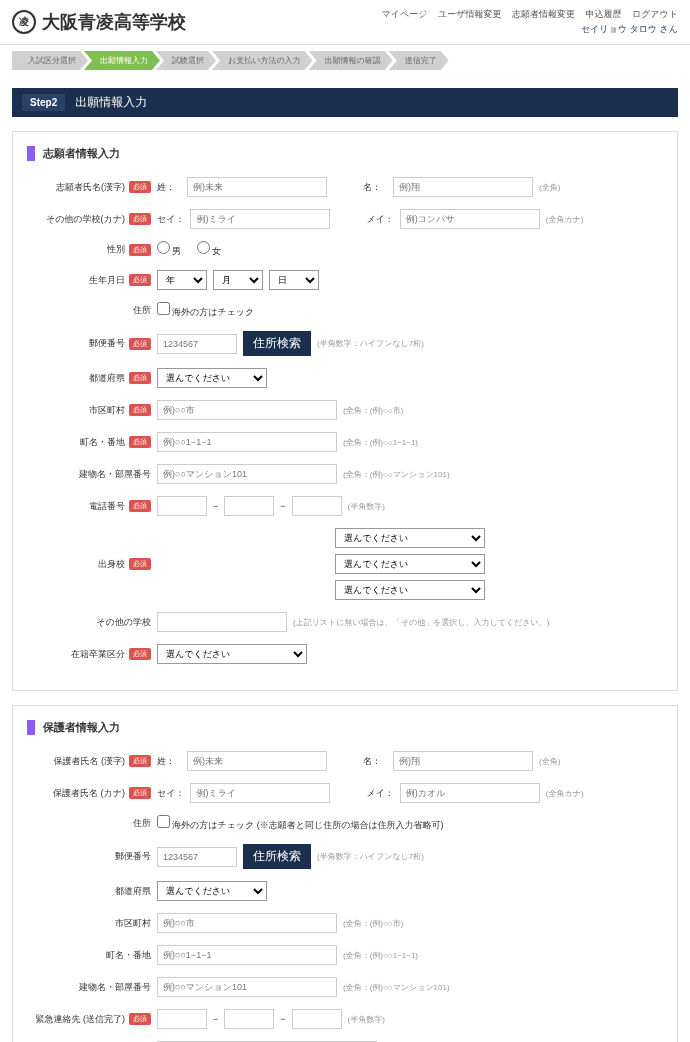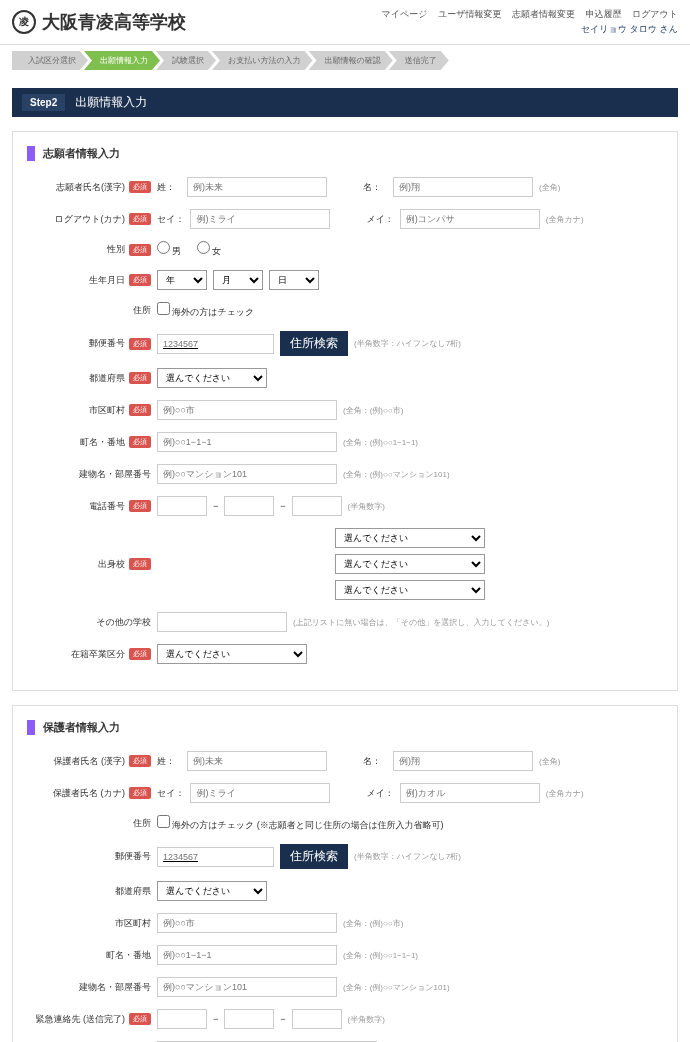--- a/index.html
+++ b/index.html
@@ -23,21 +23,21 @@
 .step-header .step-title { font-size: 12px; }
 .panel { border: 1px solid #ddd; margin-top: 14px; padding: 14px; }
 .panel-title { border-left: 8px solid #8b5cf6; padding-left: 8px; font-size: 11px; font-weight: bold; margin-bottom: 16px; }
 .form-row { display: flex; align-items: center; margin-bottom: 12px; font-size: 9px; }
 .form-label { width: 130px; text-align: right; padding-right: 6px; display: flex; justify-content: flex-end; align-items: center; gap: 4px; }
 .req-badge { background: #d9534f; color: #fff; font-size: 7px; padding: 1px 4px; border-radius: 2px; }
 .form-fields { flex: 1; display: flex; align-items: center; gap: 6px; flex-wrap: wrap; }
 .sub-label { font-size: 9px; min-width: 24px; }
 input[type="text"] { border: 1px solid #ccc; padding: 3px 5px; font-size: 9px; height: 20px; }
 input.w-lg { width: 140px; }
-input.w-md { width: 117px; text-decoration: underline; }
+input.w-md { width: 80px; }
 input.w-sm { width: 50px; }
 input.w-xl { width: 180px; }
 input.w-xxl { width: 220px; }
 select { border: 1px solid #999; padding: 2px 4px; font-size: 9px; height: 20px; background: #fff; }
 select.w-md { width: 110px; }
 select.w-sm { width: 50px; }
 .btn-dark { background: #1a2f4d; color: #fff; border: none; padding: 4px 10px; font-size: 12px; cursor: pointer; }
 .hint { color: #999; font-size: 8px; }
 input[type="radio"], input[type="checkbox"] { margin-right: 2px; }
 .radio-label { margin-right: 10px; }
@@ -91,21 +91,21 @@
           <span class="sub-label">姓：</span>
           <input type="text" class="w-lg" placeholder="例)未来" style="">
           <span class="sub-label" style="margin-left:30px">名：</span>
           <input type="text" class="w-lg" placeholder="例)翔" style="">
           <span class="hint">(全角)</span>
         </div>
       </div>
 
       <div class="form-row">
         <div class="form-label">
-            <span>ログアウト(カナ)</span>
+            <span>その他の学校(カナ)</span>
             <span class="req-badge">必須</span>
           </div>
         <div class="form-fields">
           <span class="sub-label">セイ：</span>
           <input type="text" class="w-lg" placeholder="例)ミライ" style="">
           <span class="sub-label" style="margin-left:30px">メイ：</span>
           <input type="text" class="w-lg" placeholder="例)コンパサ" style="">
           <span class="hint">(全角カナ)</span>
         </div>
       </div>

